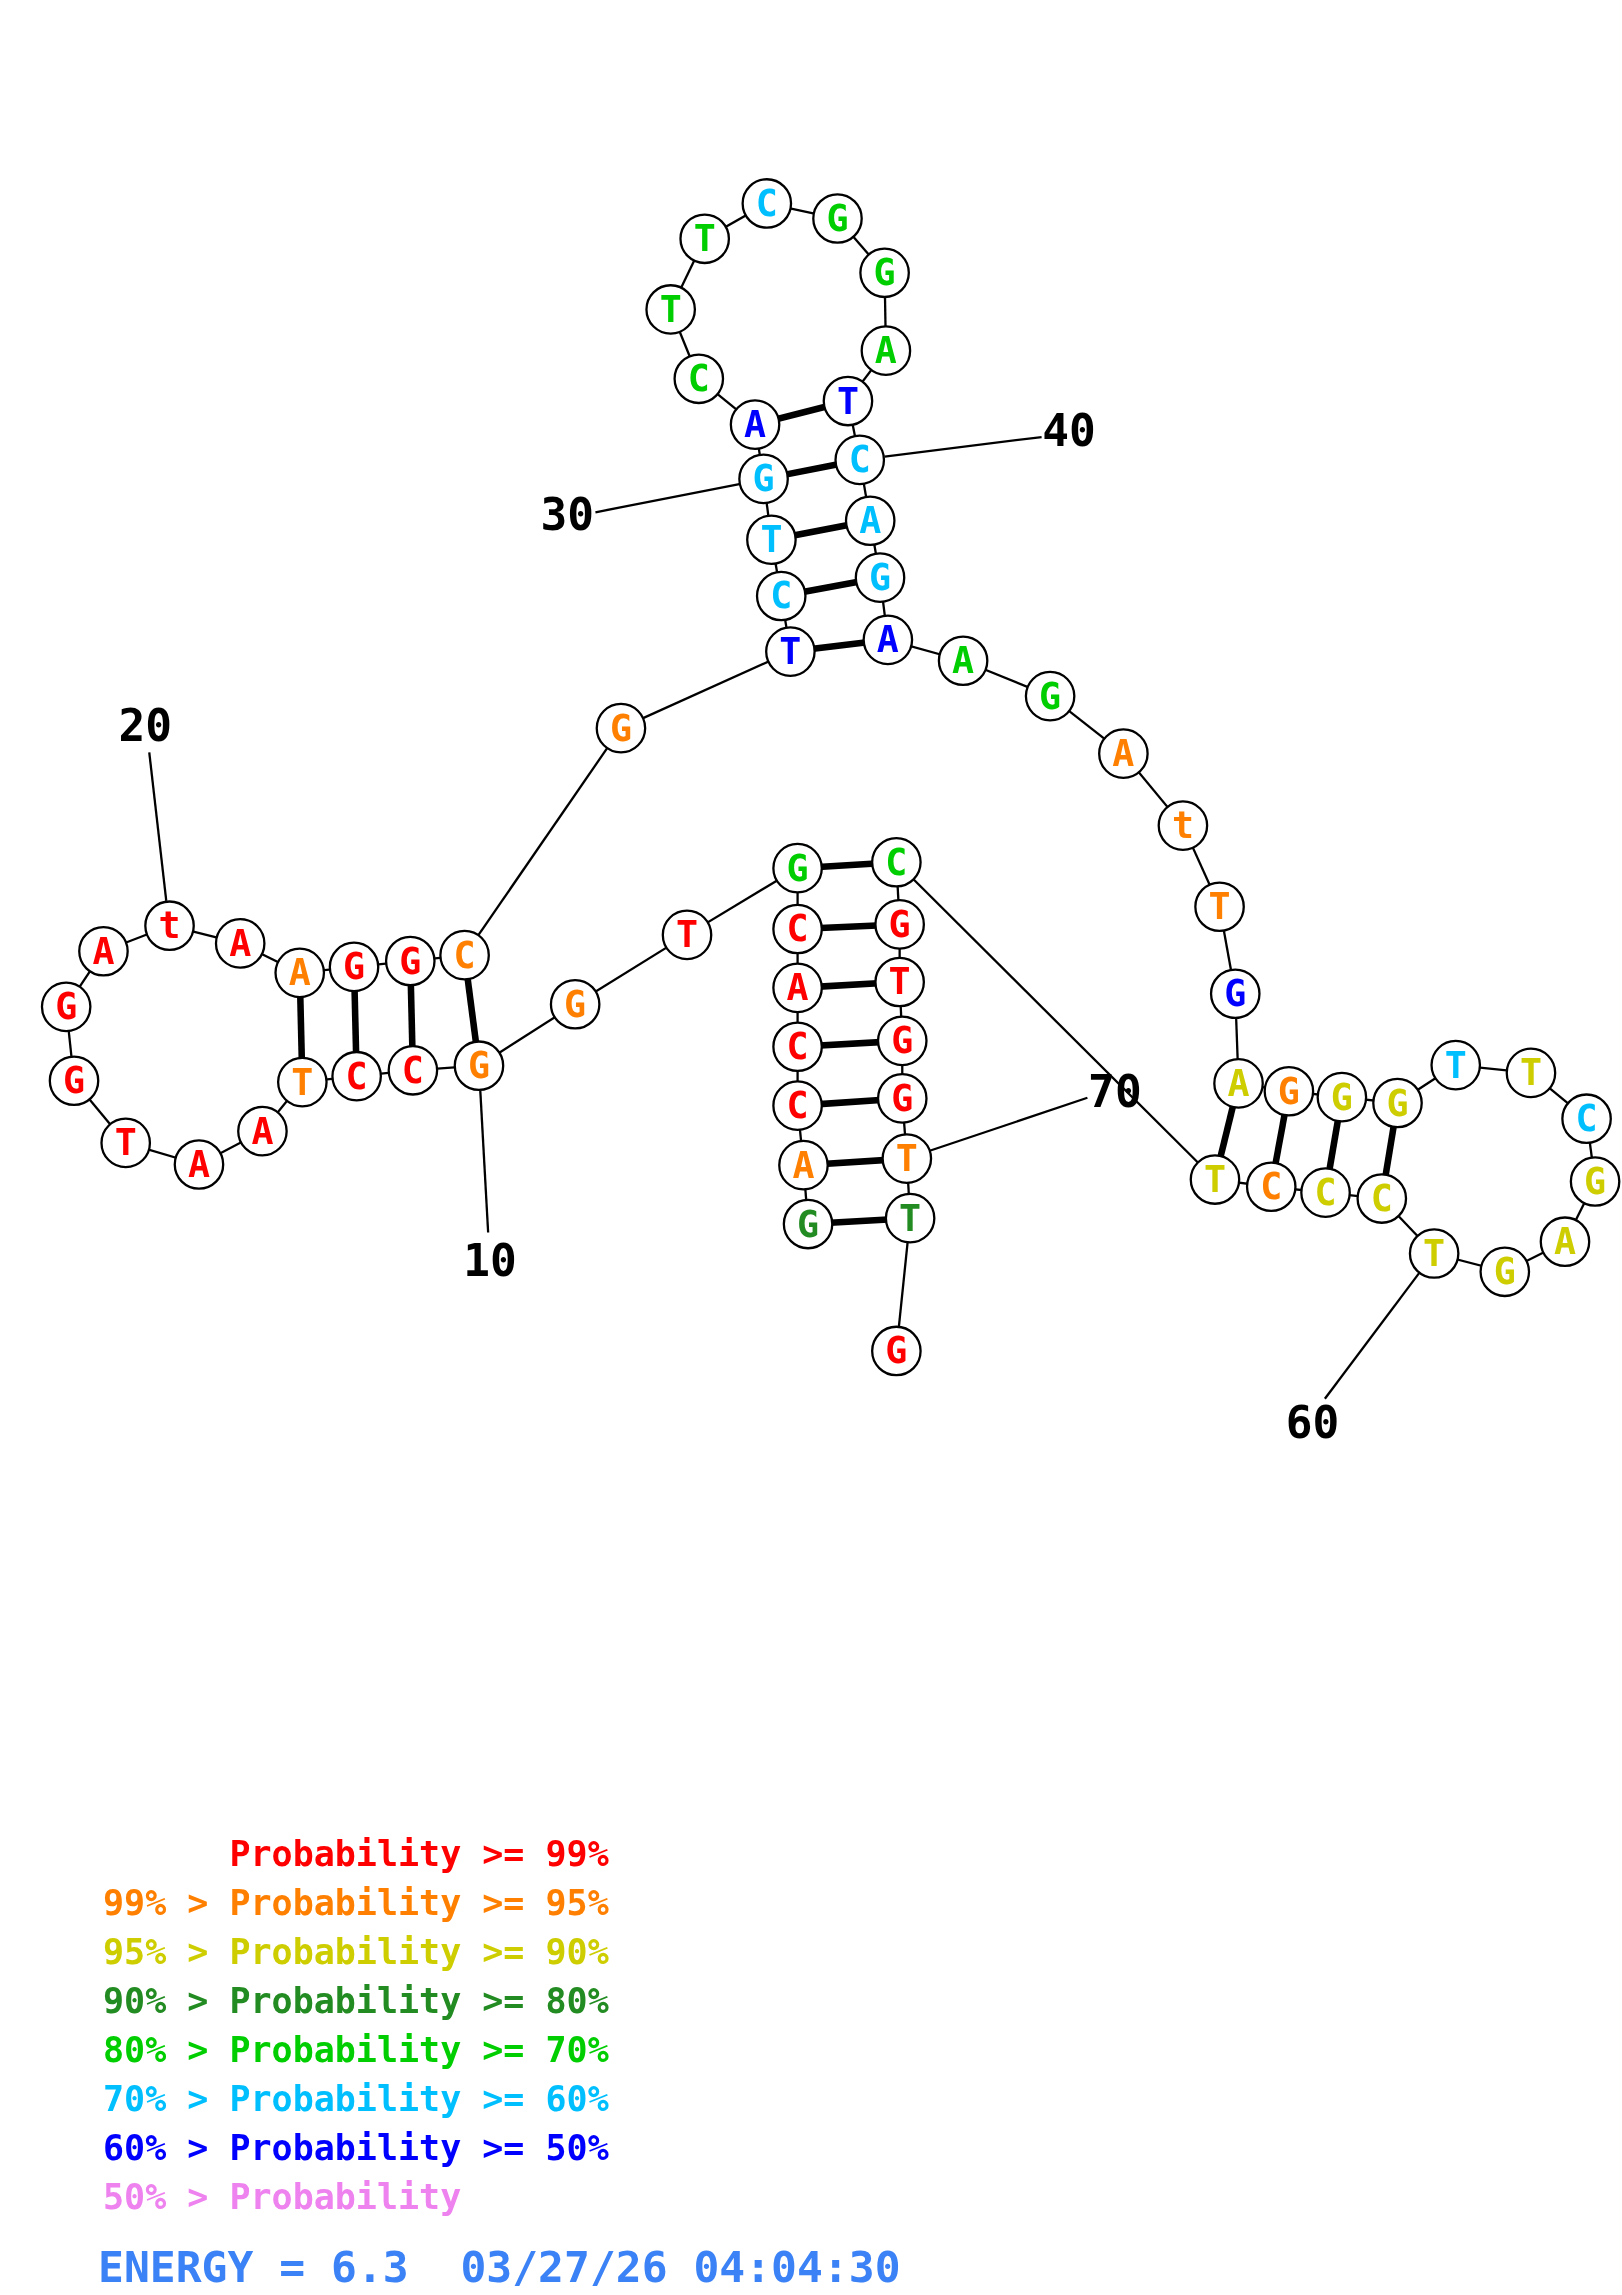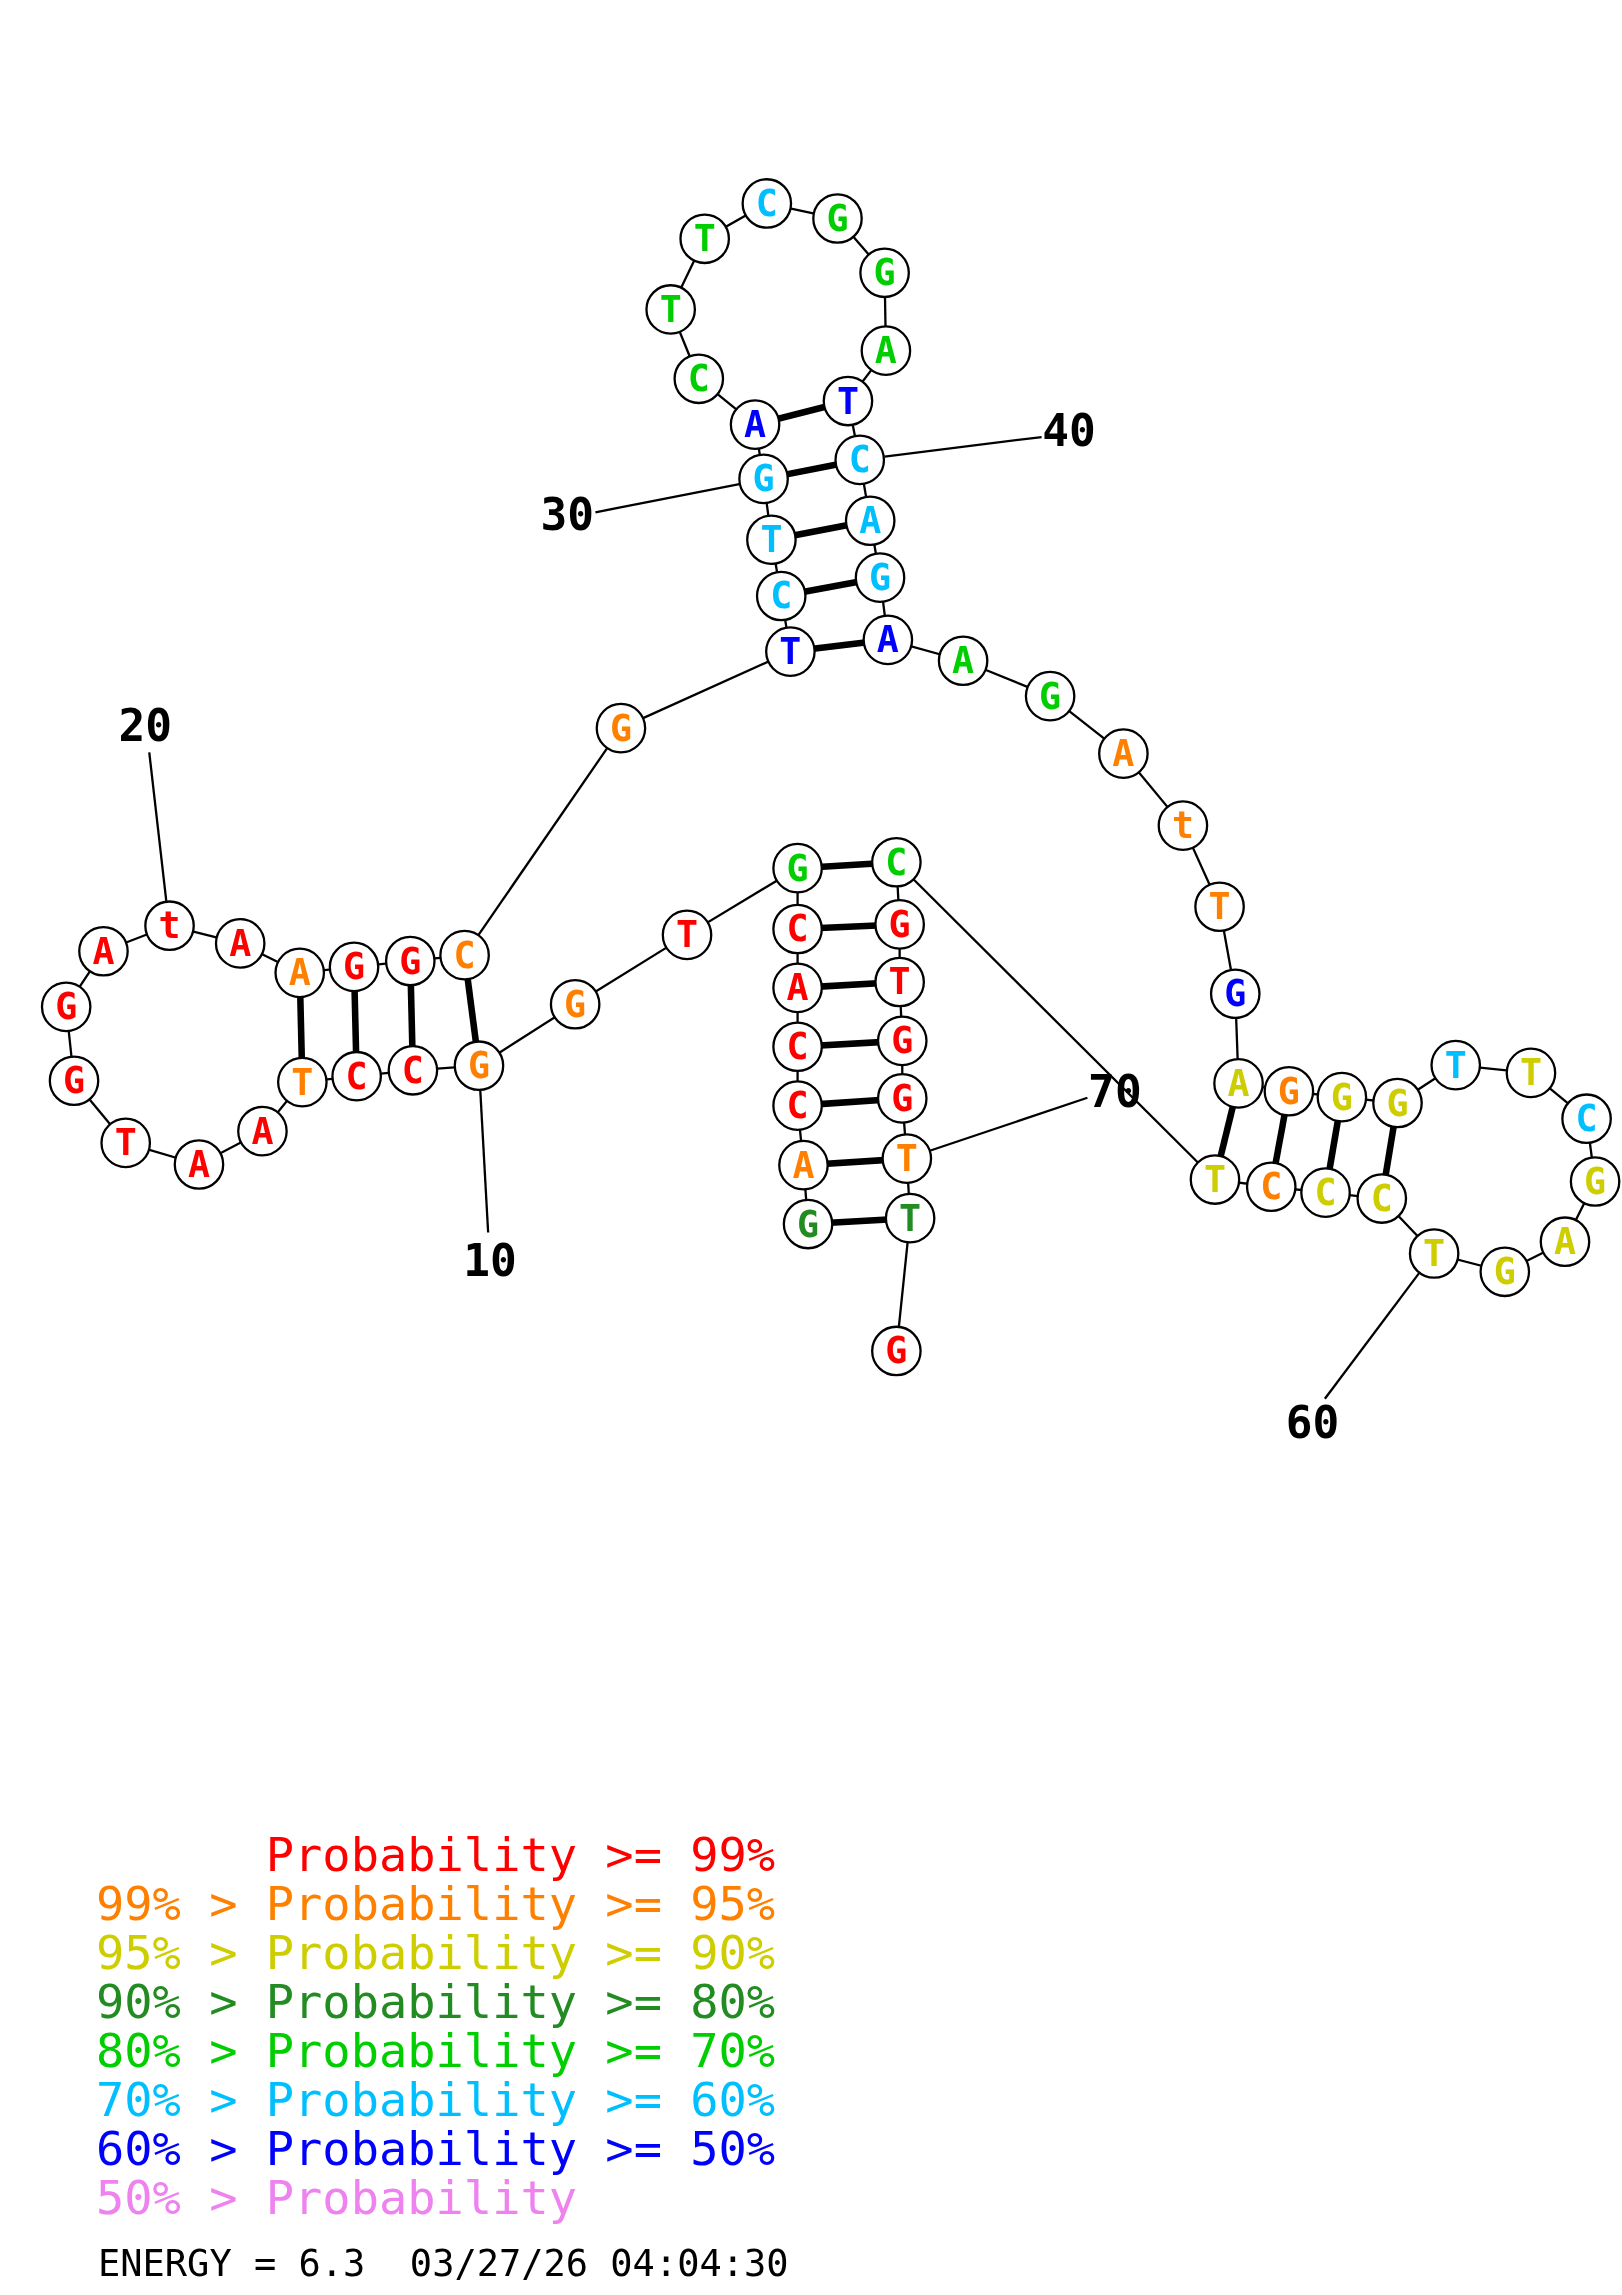--- a/index.html
+++ b/index.html
@@ -2,27 +2,27 @@
 <html style="font-size:10.5px"><head>
 <meta charset="utf-8">
 <style>
   html,body{margin:0;padding:0;}
   body{
     width:1622px;height:2295px;position:relative;background:#ffffff;
     font-family:"DejaVu Sans Mono", monospace;
   }
   #plot{position:absolute;left:0;top:0;}
   #legend{
-    position:absolute;left:96px;top:1830px;
-    font-weight:normal;font-size:47px;line-height:49px;white-space:pre;
+    position:absolute;left:103px;top:1830px;
+    font-weight:bold;font-size:35px;line-height:49px;white-space:pre;
   }
   .legend-line{white-space:pre;}
   .energy{
     position:absolute;left:98px;top:2242px;
-    font-weight:normal;font-size:37px;color:#000000;white-space:pre;
+    font-weight:bold;font-size:43px;color:#3b82f6;white-space:pre;
   }
 </style>
 </head>
 <body>
 
 <div class="page">
   <svg id="plot" width="1622" height="2295" viewBox="0 0 2479 3508" xmlns="http://www.w3.org/2000/svg">
       <line x1="1235" y1="1871" x2="1228" y2="1781" stroke="#000" stroke-width="3.5"></line>
       <line x1="1228" y1="1781" x2="1219" y2="1690" stroke="#000" stroke-width="3.5"></line>
       <line x1="1219" y1="1690" x2="1219" y2="1600" stroke="#000" stroke-width="3.5"></line>

